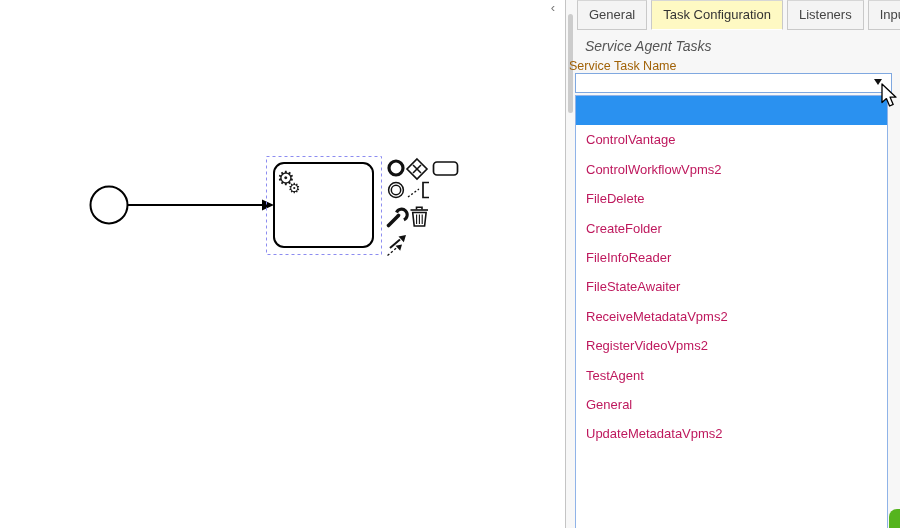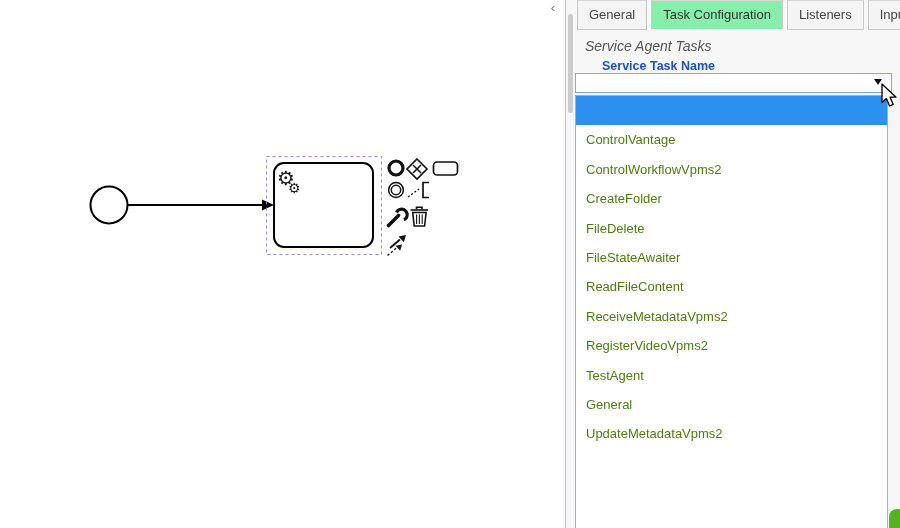--- a/index.html
+++ b/index.html
@@ -15,36 +15,36 @@
   #collapse-toggle{position:absolute;left:545px;top:0px;width:16px;height:16px;
                    color:#777;font-size:13px;line-height:16px;text-align:center;cursor:pointer;}
   #panel-scrollbar{position:absolute;left:568px;top:14px;width:5px;height:99px;
                    background:#cccccc;border-radius:2.5px;}
 
   
   #tab-row{position:absolute;left:577px;top:0;right:0;height:30px;white-space:nowrap;overflow:hidden;}
   .tab{display:inline-block;box-sizing:border-box;height:30px;line-height:28px;
        padding:0 11px;margin-right:4px;font-size:13px;color:#444;
        background:#f4f4f4;border:1px solid #c9c9c9;border-top-color:#d6d6d6;cursor:pointer;}
-  .tab.active{background:#86efac;border-bottom-color:#ffffff;color:#333;}
+  .tab.active{background:#fef9c3;border-bottom-color:#ffffff;color:#333;}
 
   
   #section-title{position:absolute;left:585px;top:38px;font-size:14px;font-weight:normal;
                  font-style:italic;color:#555;}
-  #field-label{position:absolute;left:602px;top:59px;font-size:12.5px;font-weight:bold;color:#1d4ed8;}
+  #field-label{position:absolute;left:569px;top:59px;font-size:12.5px;font-weight:normal;color:#a16207;}
   #task-select{position:absolute;left:575px;top:73px;width:317px;height:20px;box-sizing:border-box;
                background:#fff;border:1px solid #7fa8e0;cursor:pointer;}
   #select-caret{position:absolute;left:874px;top:79px;width:0;height:0;
                 border-left:4px solid transparent;border-right:4px solid transparent;
                 border-top:6px solid #111;}
 
   
   #dropdown-list{position:absolute;left:575px;top:95px;width:313px;height:460px;
                  background:#fff;border:1px solid #8fb3e8;box-sizing:border-box;z-index:5;}
-  .option{height:29.4px;line-height:29.4px;padding-left:10px;font-size:13px;color:#4d7c0f;
+  .option{height:29.4px;line-height:29.4px;padding-left:10px;font-size:13px;color:#be185d;
           background:#fff;cursor:pointer;overflow:hidden;}
   .option.highlighted{background:#2a91f0;}
 
   
   #green-corner{position:absolute;right:0;bottom:0;width:11px;height:19px;
                 background:#55b41e;border-top-left-radius:8px;z-index:6;}
 
   
   #mouse-cursor{position:absolute;left:881px;top:83px;z-index:9;pointer-events:none;}
 </style>
@@ -131,24 +131,24 @@
   <div id="section-title">Service Agent Tasks</div>
   <div id="field-label">Service Task Name</div>
 
   <div id="task-select"></div>
   <div id="select-caret"></div>
 
   <div id="dropdown-list">
       <div class="option highlighted"></div>
       <div class="option">ControlVantage</div>
       <div class="option">ControlWorkflowVpms2</div>
+      <div class="option">FileDelete</div>
       <div class="option">CreateFolder</div>
-      <div class="option">FileDelete</div>
+      <div class="option">FileInfoReader</div>
       <div class="option">FileStateAwaiter</div>
-      <div class="option">ReadFileContent</div>
       <div class="option">ReceiveMetadataVpms2</div>
       <div class="option">RegisterVideoVpms2</div>
       <div class="option">TestAgent</div>
       <div class="option">General</div>
       <div class="option">UpdateMetadataVpms2</div>
     </div>
 
   <div id="green-corner"></div>
 
   <svg id="mouse-cursor" width="20" height="26" viewBox="0 0 20 26">

